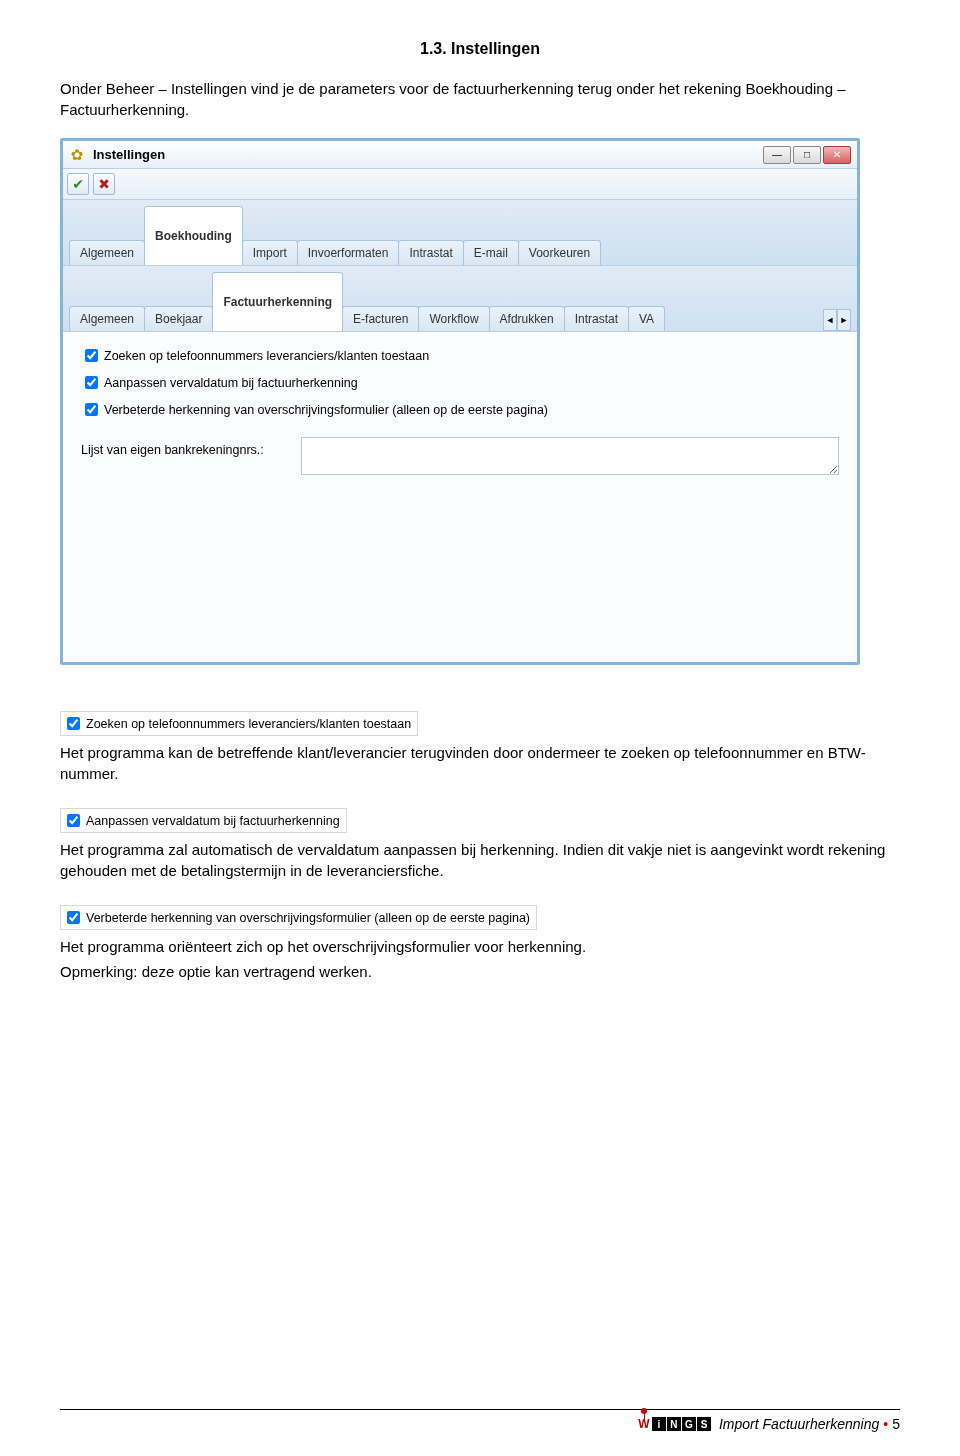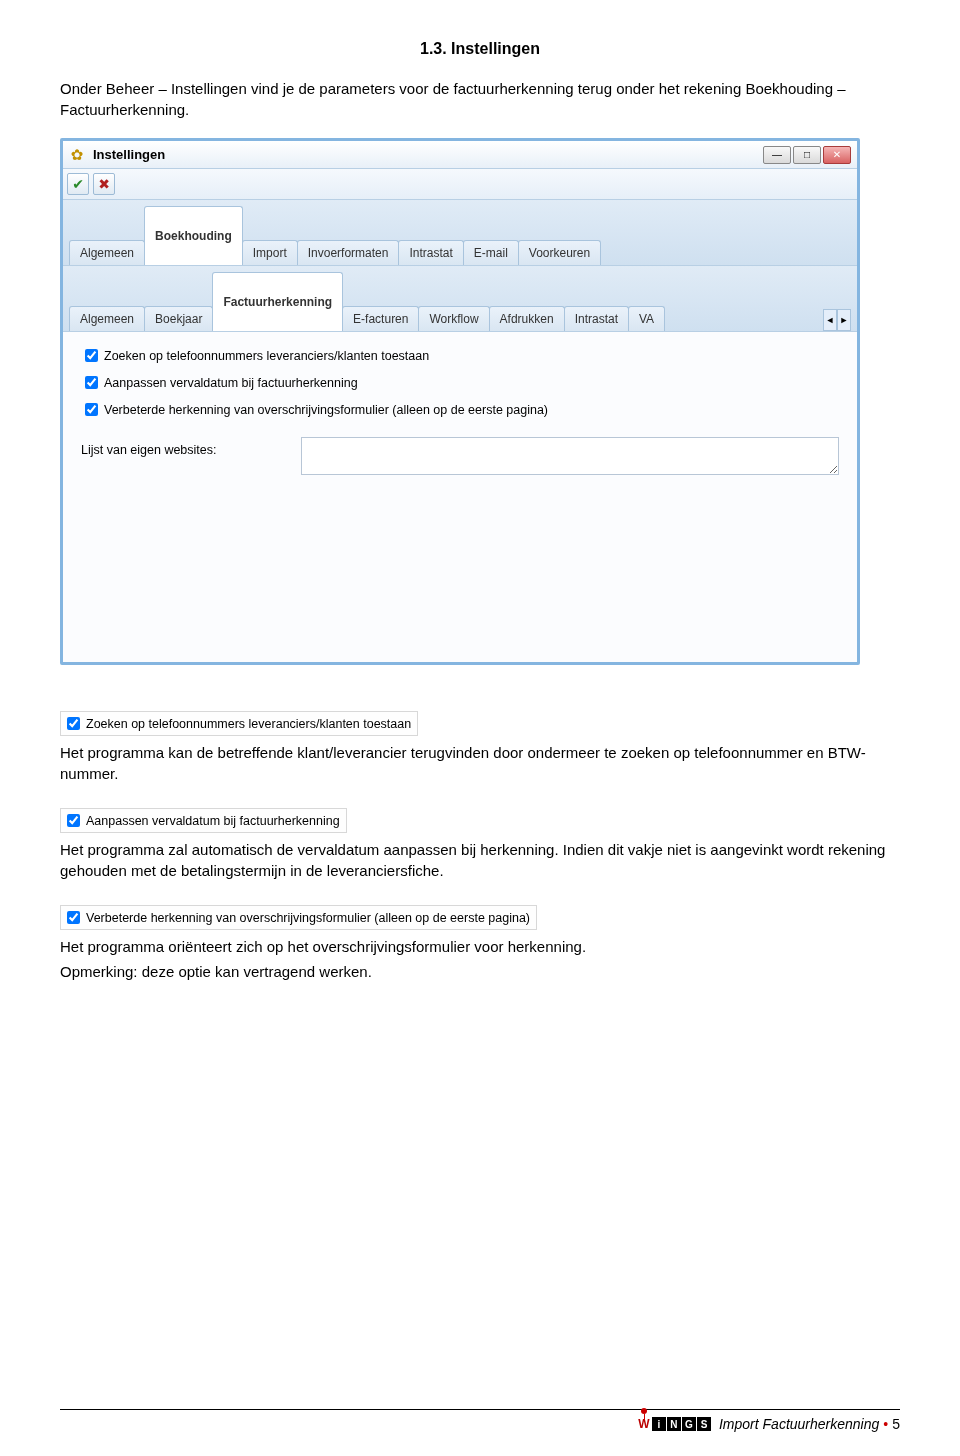--- a/index.html
+++ b/index.html
@@ -225,21 +225,21 @@
     <div class="chkrow">
       <input type="checkbox" checked="" style="">
       <span>Aanpassen vervaldatum bij factuurherkenning</span>
     </div>
     <div class="chkrow">
       <input type="checkbox" checked="" style="">
       <span>Verbeterde herkenning van overschrijvingsformulier (alleen op de eerste pagina)</span>
     </div>
 
     <div class="fldrow">
-      <label>Lijst van eigen websites:</label>
+      <label>Lijst van eigen bankrekeningnrs.:</label>
       <textarea class="ta" style=""></textarea>
     </div>
   </div>
 </div>
 
 
 <div class="snippet">
   <input type="checkbox" checked="" style="">
   <span>Zoeken op telefoonnummers leveranciers/klanten toestaan</span>
 </div>

